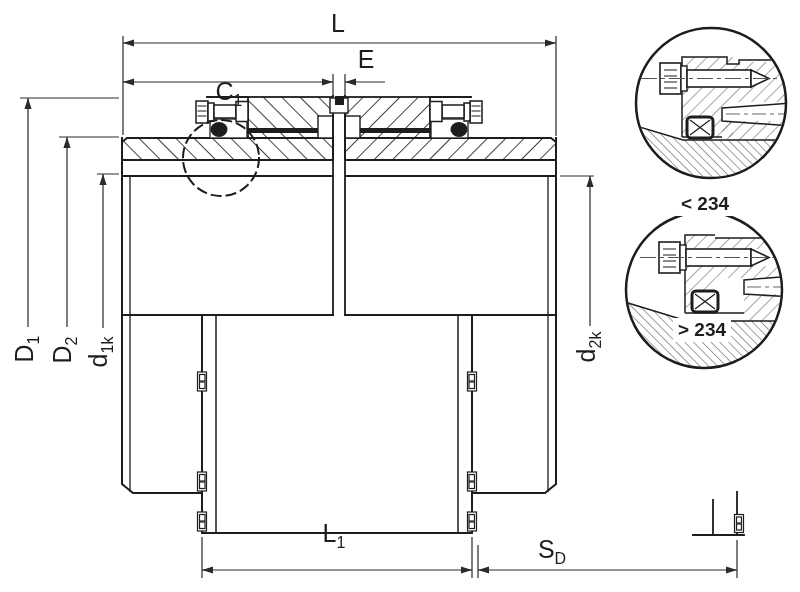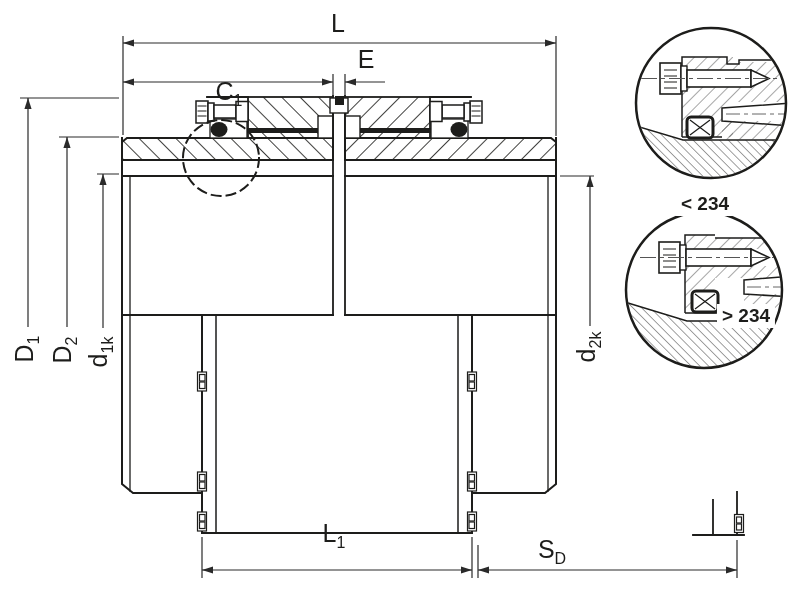--- a/index.html
+++ b/index.html
@@ -230,15 +230,15 @@
   <span>d</span><sub>2k</sub>
 </div>
 <div class="dim-label" style="left:334px;top:536px;">
   <span>L</span><sub>1</sub>
 </div>
 <div class="dim-label" style="left:552px;top:552px;">
   <span>S</span><sub>D</sub>
 </div>
 
 <div class="detail-label" style="left:705px;top:157px;margin-top:47px;">&lt; 234</div>
-<div class="detail-label" style="left:702px;top:316px;margin-left:44px;">&gt; 234</div>
+<div class="detail-label" style="left:702px;top:330px;">&gt; 234</div>
 
 </div>
 
 </body></html>

